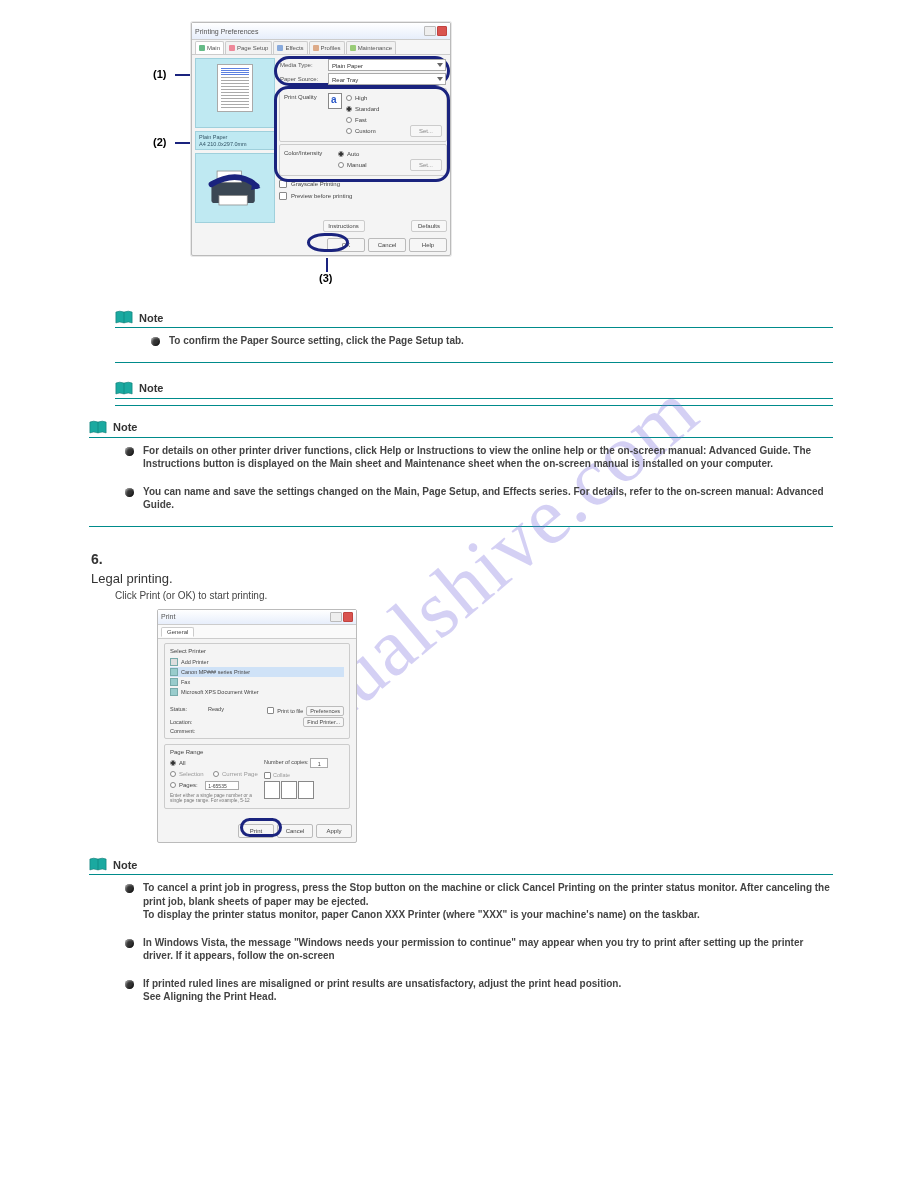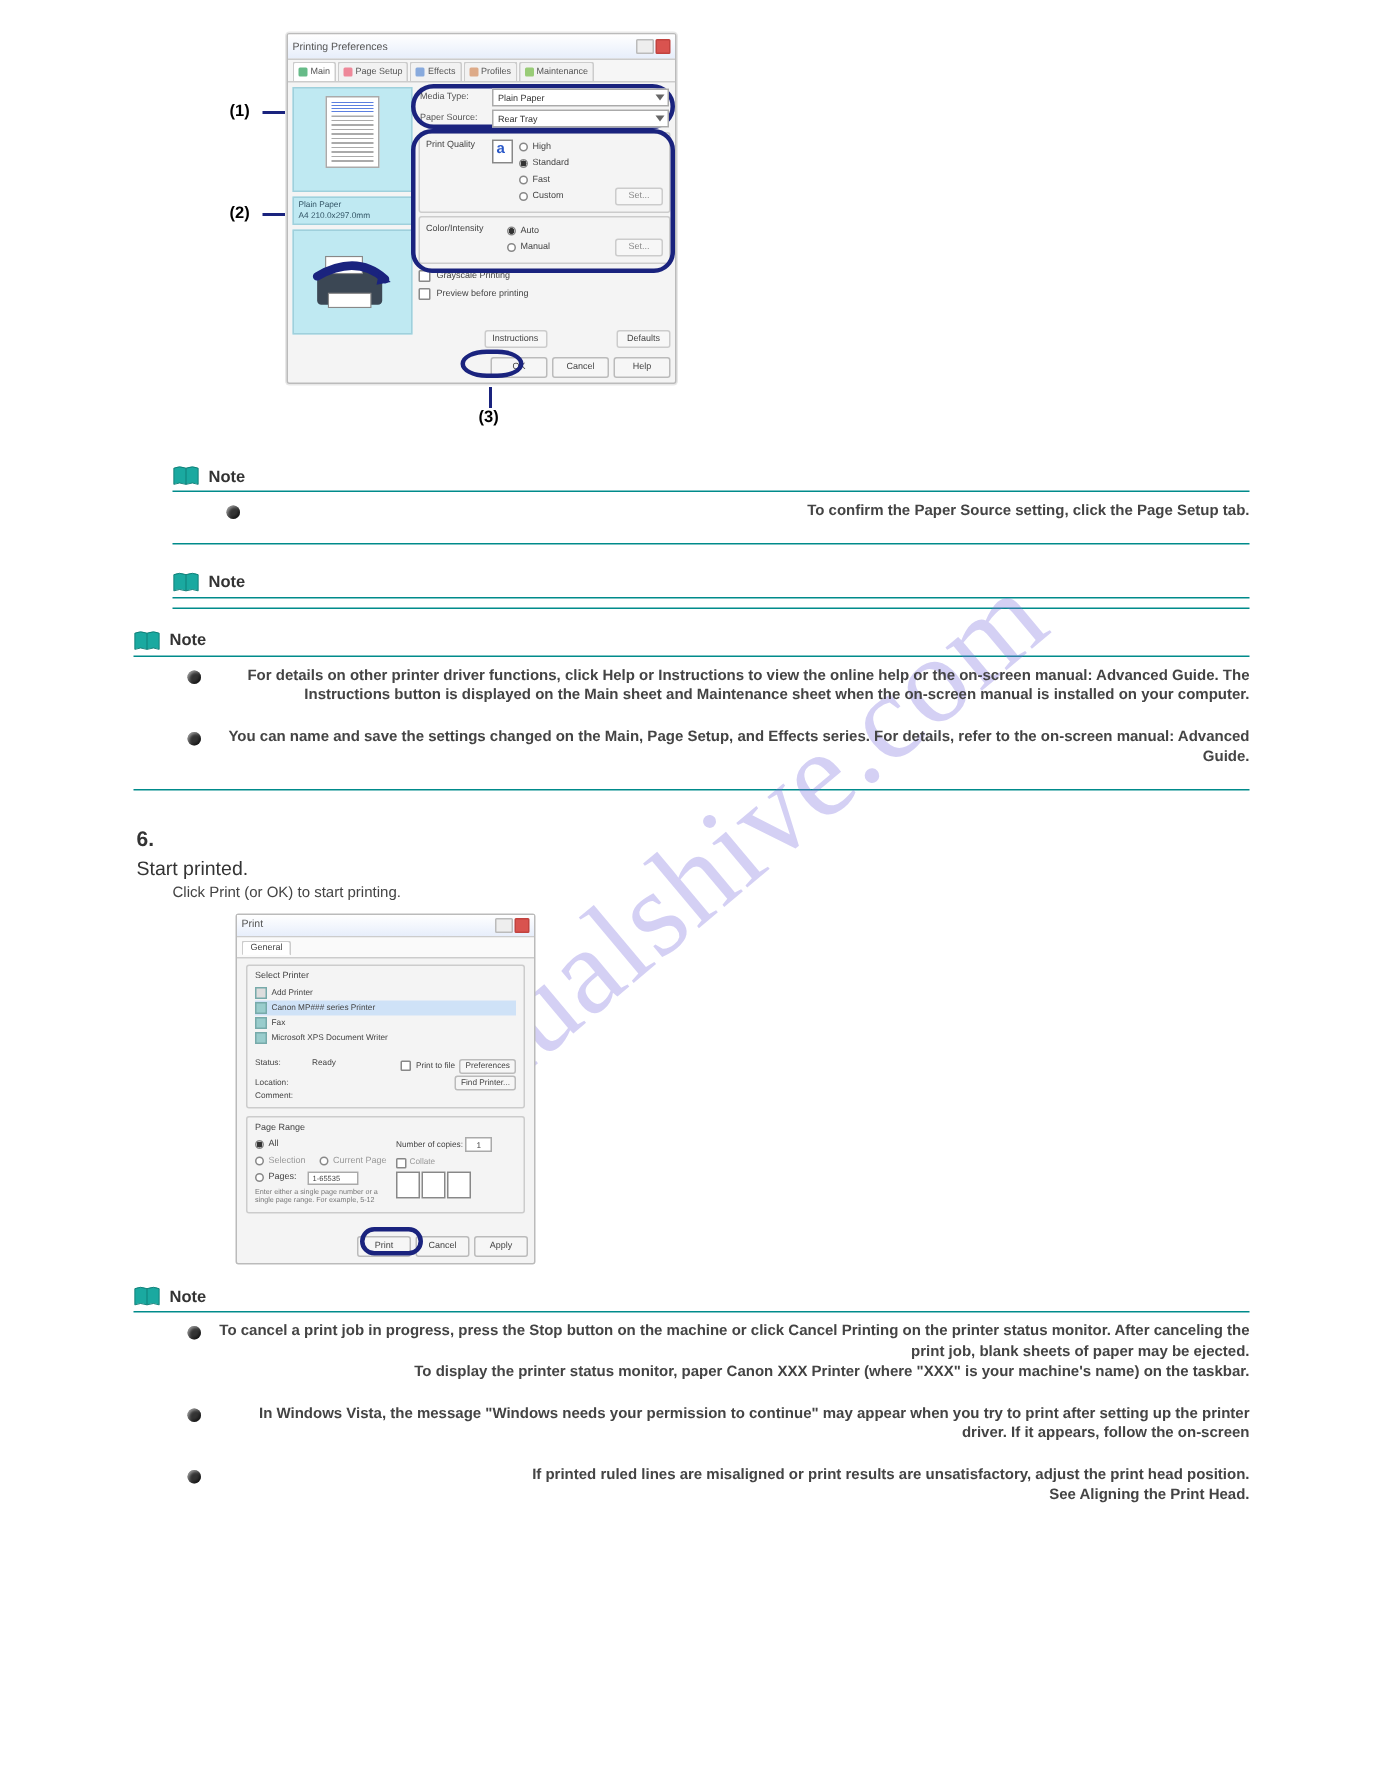--- a/index.html
+++ b/index.html
@@ -107,21 +107,21 @@
     border-color: #1a237e; border-width: 3px; border-radius: 50% / 60%;
   }
 
   
   .note-section { margin: 20px 0 0 0; font-weight: bold; }
   .note-head { display:flex; align-items:center; gap:6px; margin-left: 0px; }
   .book-icon { width:18px; height:15px; }
   .note-title { font-size:11px; color:#333; font-style: normal; }
   .hr { height:1px; background:#008b8b; margin: 2px 0 6px 0; }
   .hr2 { height:1px; background:#008b8b; margin: 6px 0 6px 0; }
-  .bullet-list { margin-left: 36px; text-align: right; }
+  .bullet-list { margin-left: 36px; }
   .bullet-item { position: relative; padding-left: 18px; margin: 6px 0 14px 0; font-size:10px; color:#444; line-height:1.35; }
   .bullet-item::before {
     content:""; position:absolute; left:0; top:3px;
     width:9px; height:9px; background:#333; border-radius:50%;
     box-shadow: inset -1px -1px 2px rgba(0,0,0,.6), inset 1px 1px 2px rgba(255,255,255,.5);
   }
   .step-num { font-weight:bold; font-size:14px; margin-left:-24px; margin-top: 24px; }
   .step-title { font-size:13px; margin: 4px 0 2px -24px; }
   .sub { font-size:10px; color:#444; margin: 4px 0 4px -0px; }
 
@@ -353,21 +353,21 @@
     </div>
     <div class="hr"></div>
     <div class="bullet-list">
       <div class="bullet-item">For details on other printer driver functions, click Help or Instructions to view the online help or the on-screen manual: Advanced Guide. The Instructions button is displayed on the Main sheet and Maintenance sheet when the on-screen manual is installed on your computer.</div>
       <div class="bullet-item">You can name and save the settings changed on the Main, Page Setup, and Effects series. For details, refer to the on-screen manual: Advanced Guide.</div>
     </div>
     <div class="hr2"></div>
   </div>
 
   <div class="step-num">6.</div>
-  <div class="step-title">Start printed.</div>
+  <div class="step-title">Legal printing.</div>
   <div class="sub">Click Print (or OK) to start printing.</div>
 
   <div class="dialog-area2">
     <div class="dlg2">
       <div class="dlg2-title">
         <span>Print</span>
         <div class="dlg-winbtns">
           <div class="winbtn q"></div>
           <div class="winbtn close"></div>
         </div>

